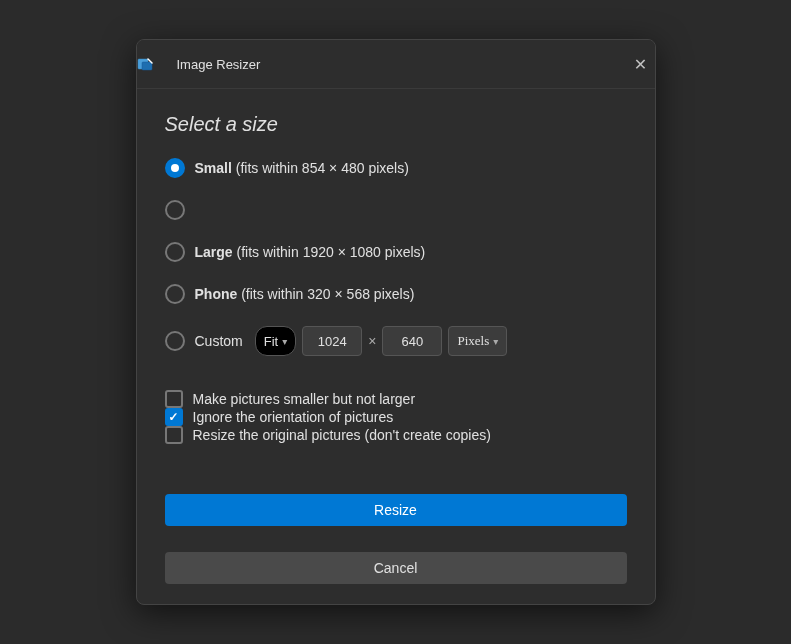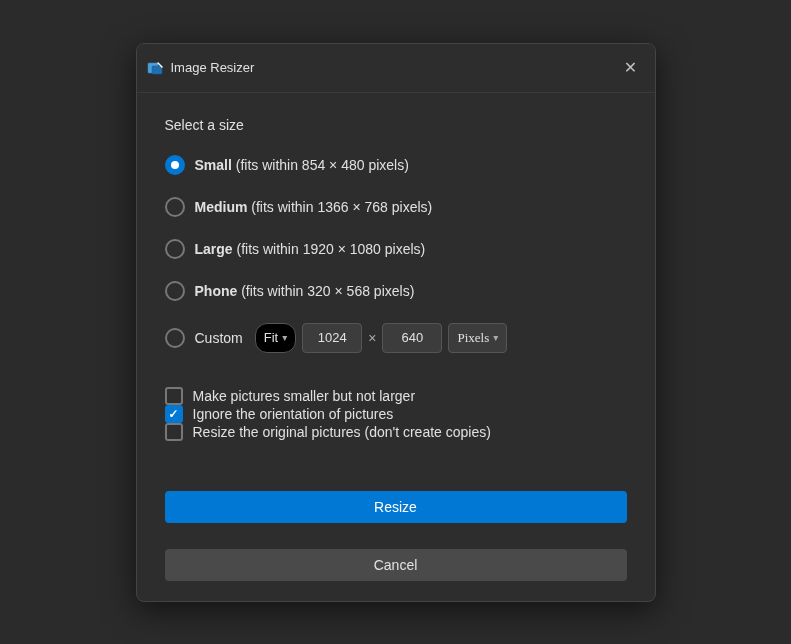--- a/index.html
+++ b/index.html
@@ -17,23 +17,23 @@
       border: 1px solid #444;
       border-radius: 8px;
       width: 520px;
       box-shadow: 0 8px 32px rgba(0,0,0,0.6);
       overflow: hidden;
     }
     .title-bar {
       background: #2d2d2d;
       display: flex;
       align-items: center;
-      padding: 10px 10px;
+      padding: 10px 0;
       border-bottom: 1px solid #3a3a3a;
-      gap: 8px;
+      gap: 24px;
     }
     .title-bar-icon {
       width: 16px;
       height: 16px;
       flex-shrink: 0;
     }
     .title-bar-text {
       color: #e0e0e0;
       font-size: 13px;
       flex: 1;
@@ -49,23 +49,24 @@
       font-size: 16px;
       display: flex;
       align-items: center;
       justify-content: center;
     }
     .dialog-body {
       padding: 24px 28px 20px 28px;
     }
     .section-title {
       color: #e0e0e0;
-      font-size: 14px;
+      font-size: 20px;
       font-weight: 400;
       margin-bottom: 22px;
+      font-style: italic;
     }
     .size-options {
       display: flex;
       flex-direction: column;
       gap: 22px;
       margin-bottom: 28px;
     }
     .radio-row {
       display: flex;
       align-items: center;
@@ -249,23 +250,20 @@
 
       <div class="radio-row">
         <div class="radio-circle selected"></div>
         <span class="radio-label">
           <strong>Small</strong><span> (fits within 854 × 480 pixels)</span>
         </span>
       </div>
 
       <div class="radio-row">
         <div class="radio-circle"></div>
-        <span class="radio-label">
-          <strong>Medium</strong><span> (fits within 1366 × 768 pixels)</span>
-        </span>
       </div>
 
       <div class="radio-row">
         <div class="radio-circle"></div>
         <span class="radio-label">
           <strong>Large</strong><span> (fits within 1920 × 1080 pixels)</span>
         </span>
       </div>
 
       <div class="radio-row">

